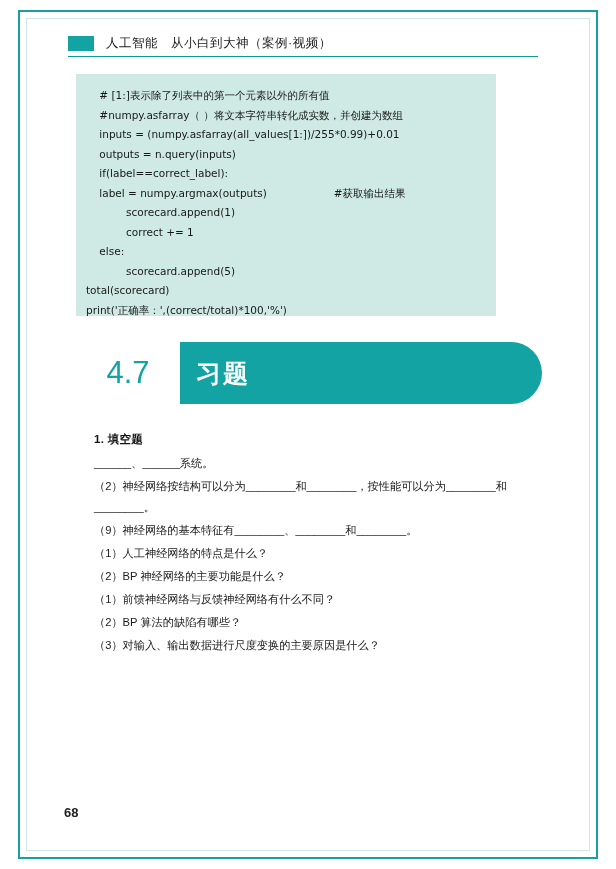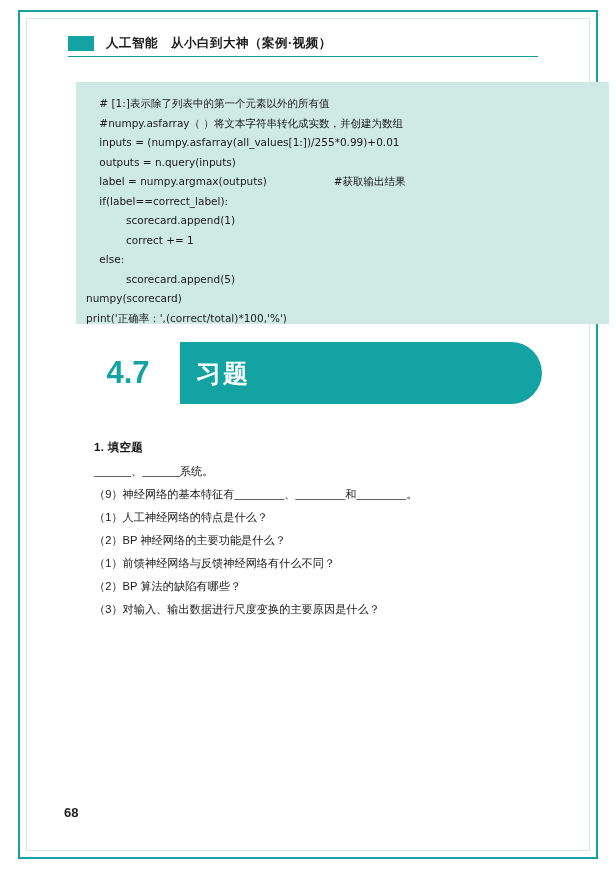--- a/index.html
+++ b/index.html
@@ -56,32 +56,32 @@
   }
   .header-mark {
     width: 26px;
     height: 15px;
     background: #13a3a3;
     margin-right: 12px;
     flex: none;
   }
   .header-title {
     font-size: 12.5px;
-    font-weight: bold;
+    font-weight: normal;
     color: #1a1a1a;
     letter-spacing: 0.5px;
     white-space: nowrap;
   }
 
   
   .code-block {
     position: absolute;
     left: 76px;
-    top: 82px;
-    width: 533px;
+    top: 74px;
+    width: 420px;
     height: 242px;
     background: #cfeae4;
     box-sizing: border-box;
     padding: 12px 22px 10px 10px;
   }
   .code-line {
     font-family: "DejaVu Sans", sans-serif;
     font-size: 10.5px;
     color: #17181a;
     line-height: 19.5px;
@@ -113,21 +113,21 @@
     width: 104px;
     height: 62px;
     background: #ffffff;
     display: flex;
     align-items: center;
     justify-content: center;
   }
   .banner-num {
     color: #13a3a3;
     font-size: 31px;
-    font-weight: bold;
+    font-weight: normal;
     font-family: "Liberation Sans", sans-serif;
     letter-spacing: 0px;
   }
   .banner-text {
     position: absolute;
     left: 120px;
     top: 0;
     height: 62px;
     display: flex;
     align-items: center;
@@ -149,21 +149,21 @@
     margin-bottom: 2px;
   }
   .ex-heading {
     font-size: 11.5px;
     font-weight: bold;
     color: #151515;
     margin: 14px 0 6px 0;
     letter-spacing: 0.3px;
   }
   .ex-group:first-child .ex-heading {
-    margin-top: 8px;
+    margin-top: 0;
   }
   .ex-item {
     font-size: 11.2px;
     color: #1a1a1a;
     line-height: 21px;
     margin: 0 0 2px 0;
     text-indent: 0;
   }
 
   
@@ -188,43 +188,44 @@
     <div class="header-mark"></div>
     <div class="header-title">人工智能　从小白到大神（案例·视频）</div>
   </div>
 
   <div class="code-block">
     <div class="code-line">    # [1:]表示除了列表中的第一个元素以外的所有值</div>
     <div class="code-line">    #numpy.asfarray（ ）将文本字符串转化成实数，并创建为数组</div>
     <div class="code-line">    inputs = (numpy.asfarray(all_values[1:])/255*0.99)+0.01</div>
     <div class="code-line">    outputs = n.query(inputs)</div>
     <div class="code-line"></div>
+    <div class="code-line">    if(label==correct_label):</div>
     <div class="code-line">    label = numpy.argmax(outputs)                    #获取输出结果</div>
-    <div class="code-line">    if(label==correct_label):</div>
     <div class="code-line">            scorecard.append(1)</div>
     <div class="code-line">            correct += 1</div>
     <div class="code-line">    else:</div>
     <div class="code-line">            scorecard.append(5)</div>
-    <div class="code-line">numpy(scorecard)</div>
+    <div class="code-line">total(scorecard)</div>
     <div class="code-line">print('正确率：',(correct/total)*100,'%')</div>
   </div>
 
   <div class="section-banner">
     <div class="banner-bg"></div>
     <div class="banner-num-box">
       <span class="banner-num">4.7</span>
     </div>
     <div class="banner-text">习题</div>
   </div>
 
   <div class="exercises">
 
     <div class="ex-group">
       <div class="ex-heading">1. 填空题</div>
       <p class="ex-item">______、______系统。</p>
+      <p class="ex-item">（2）神经网络按结构可以分为________和________，按性能可以分为________和________。</p>
       <p class="ex-item">（9）神经网络的基本特征有________、________和________。</p>
     </div>
 
     <div class="ex-group">
       <p class="ex-item">（1）人工神经网络的特点是什么？</p>
       <p class="ex-item">（2）BP 神经网络的主要功能是什么？</p>
     </div>
 
     <div class="ex-group">
       <p class="ex-item">（1）前馈神经网络与反馈神经网络有什么不同？</p>

